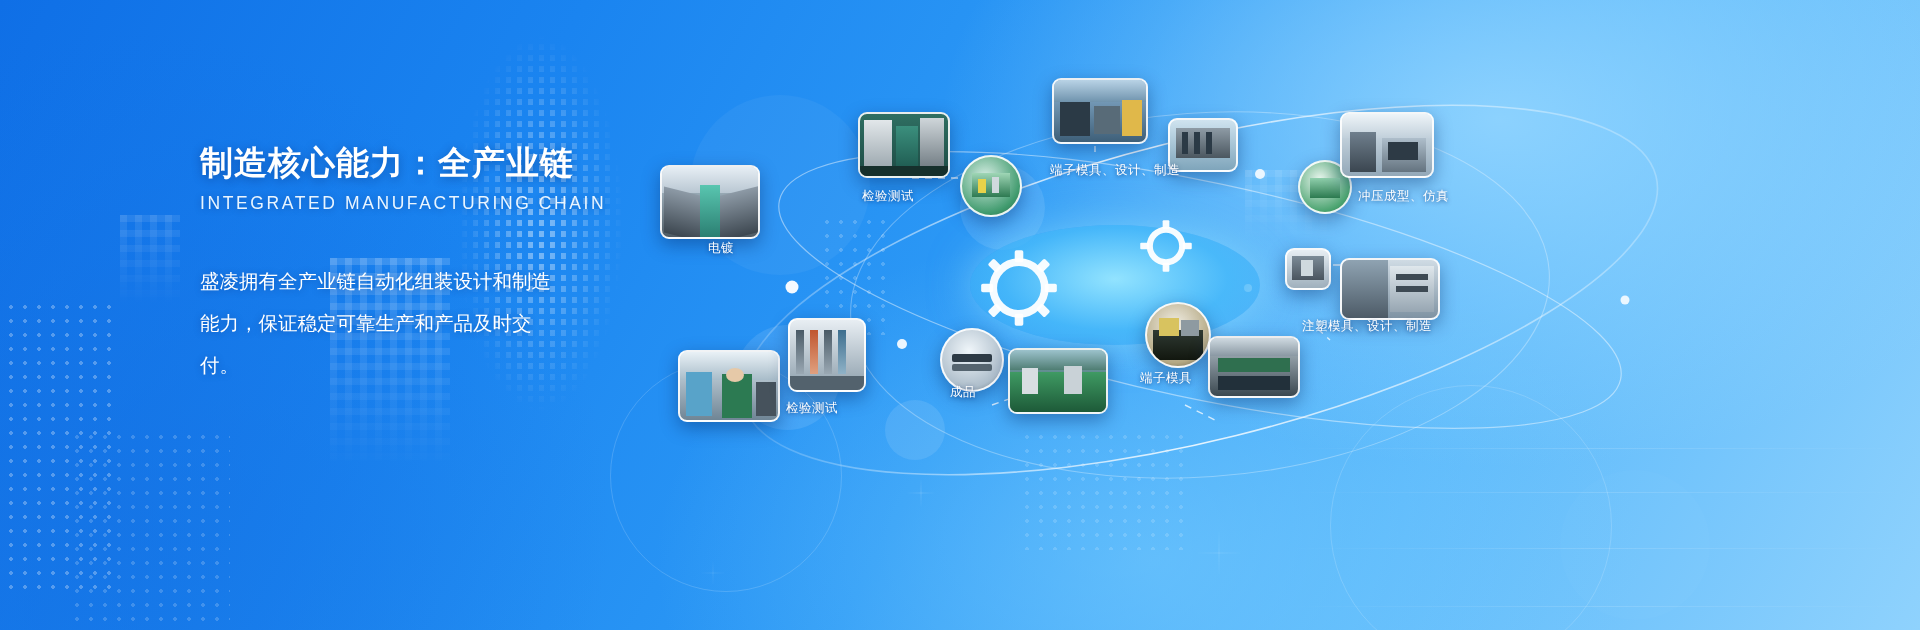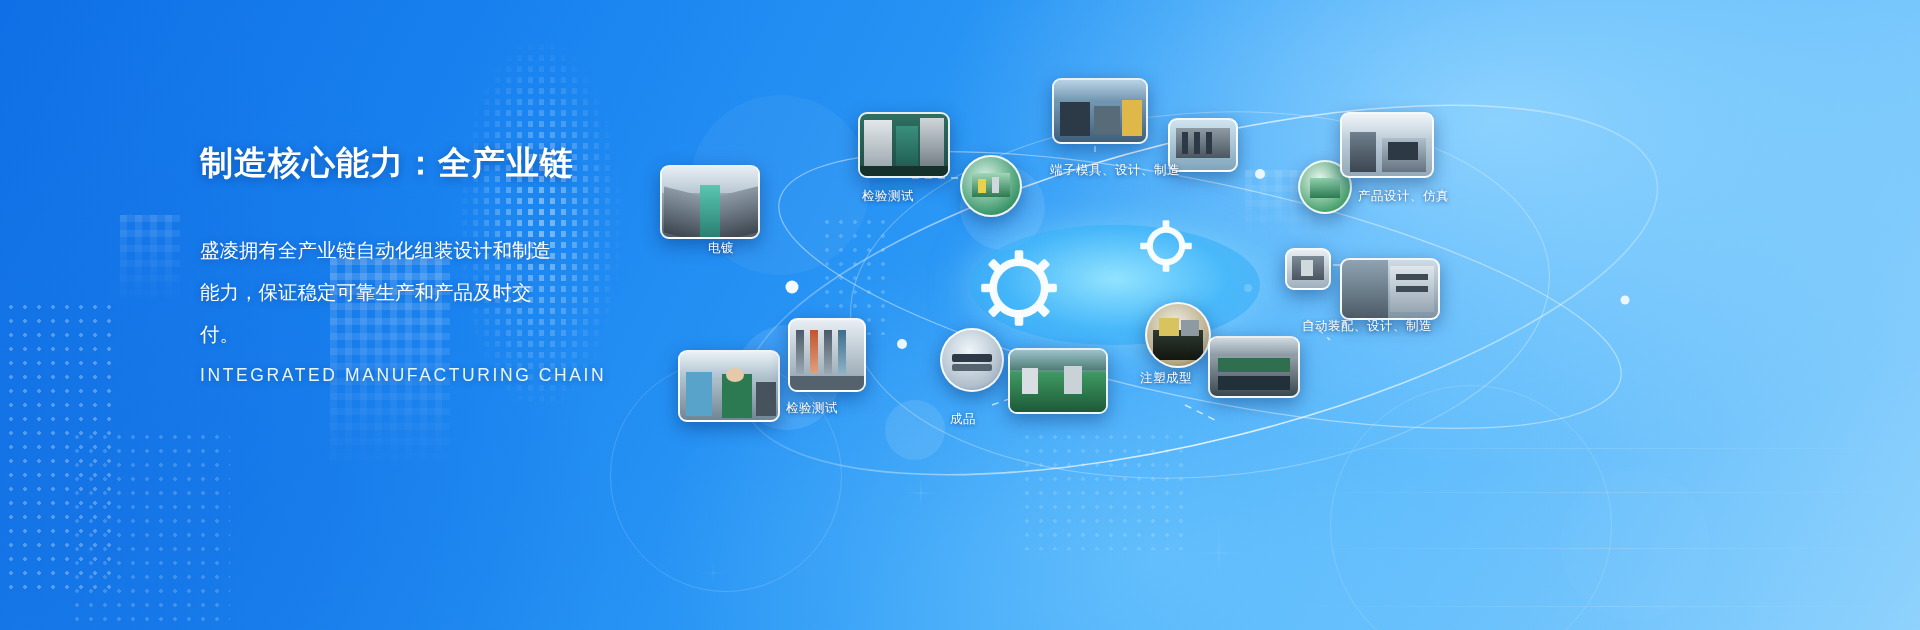--- a/index.html
+++ b/index.html
@@ -157,22 +157,22 @@
     <div class="hline" style="left:0;top:118px;width:640px;"></div>
     <div class="hline" style="left:0;top:176px;width:640px;"></div>
   </div>
 
   <div class="sparkle" style="left:906px;top:478px;width:30px;height:30px;opacity:.8;"></div>
   <div class="sparkle" style="left:1196px;top:530px;width:46px;height:46px;opacity:.65;"></div>
   <div class="sparkle" style="left:700px;top:560px;width:26px;height:26px;opacity:.5;"></div>
 
   <div id="copy">
     <div id="title">制造核心能力：全产业链</div>
+    <div id="subtitle">INTEGRATED MANUFACTURING CHAIN</div>
     <div id="body-copy">盛凌拥有全产业链自动化组装设计和制造能力，保证稳定可靠生产和产品及时交付。</div>
-    <div id="subtitle">INTEGRATED MANUFACTURING CHAIN</div>
   </div>
 
   <div id="diagram">
 
     <svg id="orbits" viewBox="0 0 1280 500">
       <defs>
         <linearGradient id="og" x1="0" y1="0" x2="1" y2="0">
           <stop offset="0%" stop-color="#ffffff" stop-opacity=".15"></stop>
           <stop offset="45%" stop-color="#ffffff" stop-opacity=".85"></stop>
           <stop offset="100%" stop-color="#ffffff" stop-opacity=".25"></stop>
@@ -285,65 +285,65 @@
     </div>
 
     <div class="node">
       <div class="thumb" style="left:700px;top:52px;width:90px;height:62px;
            background:linear-gradient(180deg,#dce7ef 0%,#93a8b8 100%);">
         <div class="px" style="left:0;top:0;right:0;height:24px;background:linear-gradient(180deg,#eef4f8,#c2d0db);"></div>
         <div class="px" style="left:8px;top:18px;width:26px;height:40px;background:linear-gradient(180deg,#6f7f8d,#3b4650);"></div>
         <div class="px" style="left:40px;top:24px;width:44px;height:34px;background:linear-gradient(180deg,#aebecb,#64737f);"></div>
         <div class="px" style="left:46px;top:28px;width:30px;height:18px;background:#2d3a45;"></div>
       </div>
-      <div class="caption" style="left:718px;top:128px;">产品设计、仿真</div>
+      <div class="caption" style="left:718px;top:128px;">冲压成型、仿真</div>
     </div>
 
     <div class="node">
       <div class="thumb" style="left:645px;top:188px;width:42px;height:38px;
            background:linear-gradient(180deg,#e7eef3,#9fb0bd);">
         <div class="px" style="left:5px;top:6px;width:32px;height:24px;background:linear-gradient(180deg,#7c8b97,#4a555f);"></div>
         <div class="px" style="left:14px;top:10px;width:12px;height:16px;background:#cfd9de;"></div>
       </div>
       <div class="thumb" style="left:700px;top:198px;width:96px;height:58px;
            background:linear-gradient(180deg,#cfdbe4 0%,#7f93a3 100%);">
         <div class="px" style="left:0;top:0;width:46px;height:58px;background:linear-gradient(180deg,#8fa3b2,#4d5b67);"></div>
         <div class="px" style="left:48px;top:6px;width:44px;height:46px;background:linear-gradient(180deg,#dfe7ec,#97a6b2);"></div>
         <div class="px" style="left:54px;top:14px;width:32px;height:6px;background:#3e4a54;"></div>
         <div class="px" style="left:54px;top:26px;width:32px;height:6px;background:#3e4a54;"></div>
       </div>
-      <div class="caption" style="left:662px;top:258px;">自动装配、设计、制造</div>
+      <div class="caption" style="left:662px;top:258px;">注塑模具、设计、制造</div>
     </div>
 
     <div class="node">
       <div class="thumb circle" style="left:505px;top:242px;width:62px;height:62px;
            background:radial-gradient(circle at 45% 35%,#f2efe6,#b4a883 70%,#4d4a3f 100%);">
         <div class="px" style="left:6px;top:26px;width:50px;height:30px;background:linear-gradient(180deg,#2f3a33,#12170f);"></div>
         <div class="px" style="left:12px;top:14px;width:20px;height:18px;background:#d8c35f;"></div>
         <div class="px" style="left:34px;top:16px;width:18px;height:16px;background:#8e9aa1;"></div>
       </div>
-      <div class="caption" style="left:500px;top:310px;">注塑成型</div>
+      <div class="caption" style="left:500px;top:310px;">端子模具</div>
     </div>
 
     <div class="node">
       <div class="thumb" style="left:568px;top:276px;width:88px;height:58px;
            background:linear-gradient(180deg,#b9c6cf 0%,#3b4850 100%);">
         <div class="px" style="left:0;top:0;right:0;height:18px;background:linear-gradient(180deg,#cfdae1,#8a98a3);"></div>
         <div class="px" style="left:8px;top:20px;width:72px;height:14px;background:#2f6f4f;"></div>
         <div class="px" style="left:8px;top:38px;width:72px;height:14px;background:#22303a;"></div>
       </div>
     </div>
 
     <div class="node">
       <div class="thumb circle" style="left:300px;top:268px;width:60px;height:60px;
            background:radial-gradient(circle at 45% 35%,#f0f6fa,#aebecb 70%,#5d6d79 100%);">
         <div class="px" style="left:10px;top:24px;width:40px;height:8px;background:#2d3a45;border-radius:2px;"></div>
         <div class="px" style="left:10px;top:34px;width:40px;height:7px;background:#55646f;border-radius:2px;"></div>
       </div>
-      <div class="caption" style="left:310px;top:351px;">成品</div>
+      <div class="caption" style="left:310px;top:324px;">成品</div>
     </div>
 
     <div class="node">
       <div class="thumb" style="left:368px;top:288px;width:96px;height:62px;
            background:linear-gradient(180deg,#7fa9b6 0%,#2c5a4a 100%);">
         <div class="px" style="left:0;top:0;right:0;height:20px;background:linear-gradient(180deg,#9cc2cc,#4f7d73);"></div>
         <div class="px" style="left:0;top:22px;right:0;height:40px;background:linear-gradient(180deg,#3f9a63,#1d5a38);"></div>
         <div class="px" style="left:12px;top:18px;width:16px;height:26px;background:#d8dee2;"></div>
         <div class="px" style="left:54px;top:16px;width:18px;height:28px;background:#c9d2d7;"></div>
       </div>

